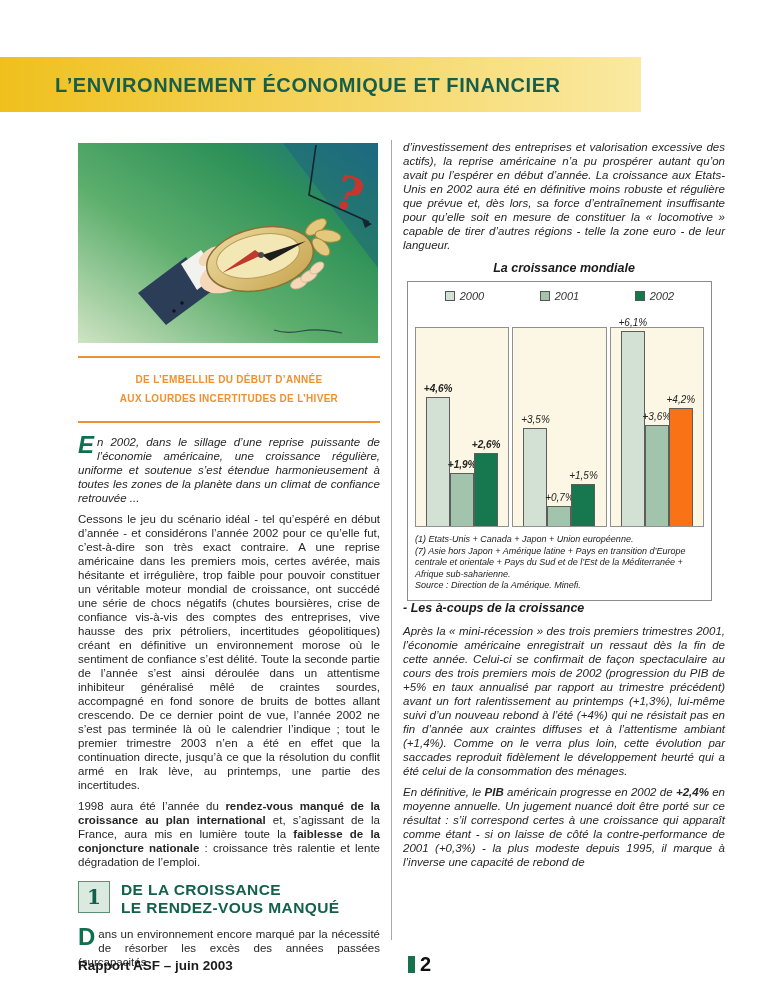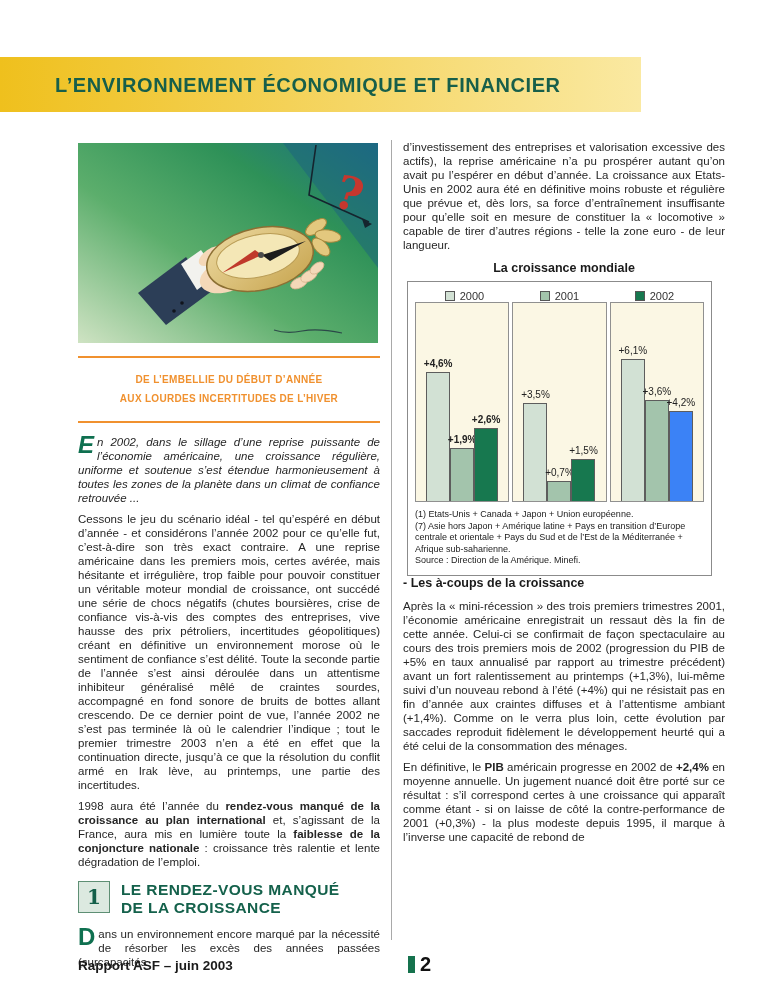--- a/index.html
+++ b/index.html
@@ -8,21 +8,21 @@
     font-family:"Liberation Sans", sans-serif;color:#262626;overflow:hidden;
   }
   
   .gold-band{position:absolute;left:0;top:57px;width:641px;height:55px;
     background:linear-gradient(90deg,#efc01d 0%,#f4d258 45%,#fae9a2 100%);}
   .gold-band .band-title{position:absolute;left:55px;top:50%;transform:translateY(-50%);
     font-size:20px;font-weight:bold;color:#175f4a;letter-spacing:.6px;white-space:nowrap;}
   
   .col-divider{position:absolute;left:391px;top:140px;width:1px;height:800px;background:#a9a9a9;}
   .left-col{position:absolute;left:78px;top:143px;width:302px;}
-  .right-col{position:absolute;left:403px;top:140px;width:322px;}
+  .right-col{position:absolute;left:403px;top:140px;width:322px;font-style:italic;}
   
   .illustration{display:block;width:300px;height:200px;}
   
   .ornate{margin-top:13px;border-top:2px solid #f0912f;border-bottom:2px solid #f0912f;
     padding:12px 2px 13px;text-align:center;}
   .ornate div{color:#f0912f;font-weight:bold;font-size:10px;line-height:19px;letter-spacing:.3px;}
   
   .body-text{margin-top:12px;}
   .para{font-size:11.5px;line-height:14px;text-align:justify;margin:0 0 7px;color:#262626;}
   .para.italic{font-style:italic;}
@@ -31,21 +31,21 @@
   
   .section-head{display:flex;gap:11px;margin:12px 0 10px;align-items:flex-start;}
   .num-box{width:30px;height:30px;background:#dcE9e0;background:#dce9e0;border:1px solid #5e8f74;
     color:#14604a;font-family:"DejaVu Serif", serif;font-weight:bold;font-size:20px;
     display:flex;align-items:center;justify-content:center;flex:0 0 auto;}
   .section-title{color:#14614b;font-weight:bold;font-size:15.5px;line-height:18px;letter-spacing:.4px;}
   
   .chart-title{text-align:center;font-weight:bold;font-size:12.5px;color:#1b1b1b;margin:9px 0 6px;}
   .chart-box{width:305px;margin-left:4px;border:1px solid #8b8b8b;background:#fff;
     padding:6px 7px 8px;box-sizing:border-box;}
-  .legend{display:flex;padding:2px 2px 0;text-align:right;}
+  .legend{display:flex;padding:2px 2px 25px;text-align:right;}
   .legend-item{flex:1;display:flex;align-items:center;justify-content:center;gap:5px;
     font-size:11px;color:#333;}
   .swatch{width:8px;height:8px;border:1px solid #555;flex:0 0 auto;}
   .panels{display:flex;gap:3px;}
   .panel{flex:1;height:198px;background:#fbf7e4;border:1px solid #909090;
     display:flex;align-items:flex-end;justify-content:center;}
   .bar{width:24px;box-sizing:border-box;border:1px solid #5d5d5d;border-bottom:none;position:relative;}
   .bar-label{position:absolute;top:-15px;left:50%;transform:translateX(-50%);
     font-size:10px;color:#222;white-space:nowrap;}
   .panel:nth-child(1) .bar-label{font-weight:bold;}
@@ -123,22 +123,22 @@
 
   <div class="body-text">
       <p class="para italic"><span class="dropcap">E</span><span>n 2002, dans le sillage d’une reprise puissante de l’économie américaine, une croissance régulière, uniforme et soutenue s’est étendue harmonieusement à toutes les zones de la planète dans un climat de confiance retrouvée ...</span></p>
       <p class="para"><span>Cessons le jeu du scénario idéal - tel qu’espéré en début d’année - et considérons l’année 2002 pour ce qu’elle fut, c’est-à-dire son très exact contraire. A une reprise américaine dans les premiers mois, certes avérée, mais hésitante et irrégulière, trop faible pour pouvoir constituer un véritable moteur mondial de croissance, ont succédé une série de chocs négatifs (chutes boursières, crise de confiance vis-à-vis des comptes des entreprises, vive hausse des prix pétroliers, incertitudes géopolitiques) créant en définitive un environnement morose où le sentiment de confiance s’est délité. Toute la seconde partie de l’année s’est ainsi déroulée dans un attentisme inhibiteur généralisé mêlé de craintes sourdes, accompagné en fond sonore de bruits de bottes allant crescendo. De ce dernier point de vue, l’année 2002 ne s’est pas terminée là où le calendrier l’indique ; tout le premier trimestre 2003 n’en a été en effet que la continuation directe, jusqu’à ce que la résolution du conflit armé en Irak lève, au printemps, une partie des incertitudes.</span></p>
       <p class="para"><span>1998 aura été l’année du </span><span class="bold">rendez-vous manqué de la croissance au plan international</span><span> et, s’agissant de la France, aura mis en lumière toute la </span><span class="bold">faiblesse de la conjoncture nationale</span><span> : croissance très ralentie et lente dégradation de l’emploi.</span></p>
     </div>
 
   <div class="section-head">
     <div class="num-box">1</div>
     <div class="section-title">
+      <div>DE LA CROISSANCE</div>
       <div>LE RENDEZ-VOUS MANQUÉ</div>
-      <div>DE LA CROISSANCE</div>
     </div>
   </div>
 
   <div class="body-text" style="margin-top:0">
       <p class="para"><span class="dropcap">D</span><span>ans un environnement encore marqué par la nécessité de résorber les excès des années passées (surcapacités</span></p>
     </div>
 </div>
 
 <div class="right-col">
 
@@ -180,27 +180,27 @@
             <span class="bar-label">+3,5%</span>
           </div>
           <div class="bar" style="height: 20px; background: rgb(163, 196, 172);">
             <span class="bar-label">+0,7%</span>
           </div>
           <div class="bar" style="height: 42px; background: rgb(23, 120, 79);">
             <span class="bar-label">+1,5%</span>
           </div>
         </div>
         <div class="panel">
-          <div class="bar" style="height: 142px; background: rgb(210, 225, 212);">
+          <div class="bar" style="height: 195px; background: rgb(210, 225, 212);">
             <span class="bar-label">+6,1%</span>
           </div>
           <div class="bar" style="height: 101px; background: rgb(163, 196, 172);">
             <span class="bar-label">+3,6%</span>
           </div>
-          <div class="bar" style="height: 90px; background: #3b82f6;">
+          <div class="bar" style="height: 118px; background: #f97316;">
             <span class="bar-label">+4,2%</span>
           </div>
         </div>
       </div>
     <div class="footnotes">
         <div>(1) Etats-Unis + Canada + Japon + Union européenne.</div>
         <div>(7) Asie hors Japon + Amérique latine + Pays en transition d’Europe centrale et orientale + Pays du Sud et de l’Est de la Méditerranée + Afrique sub-saharienne.</div>
         <div>Source : Direction de la Amérique. Minefi.</div>
       </div>
   </div>

